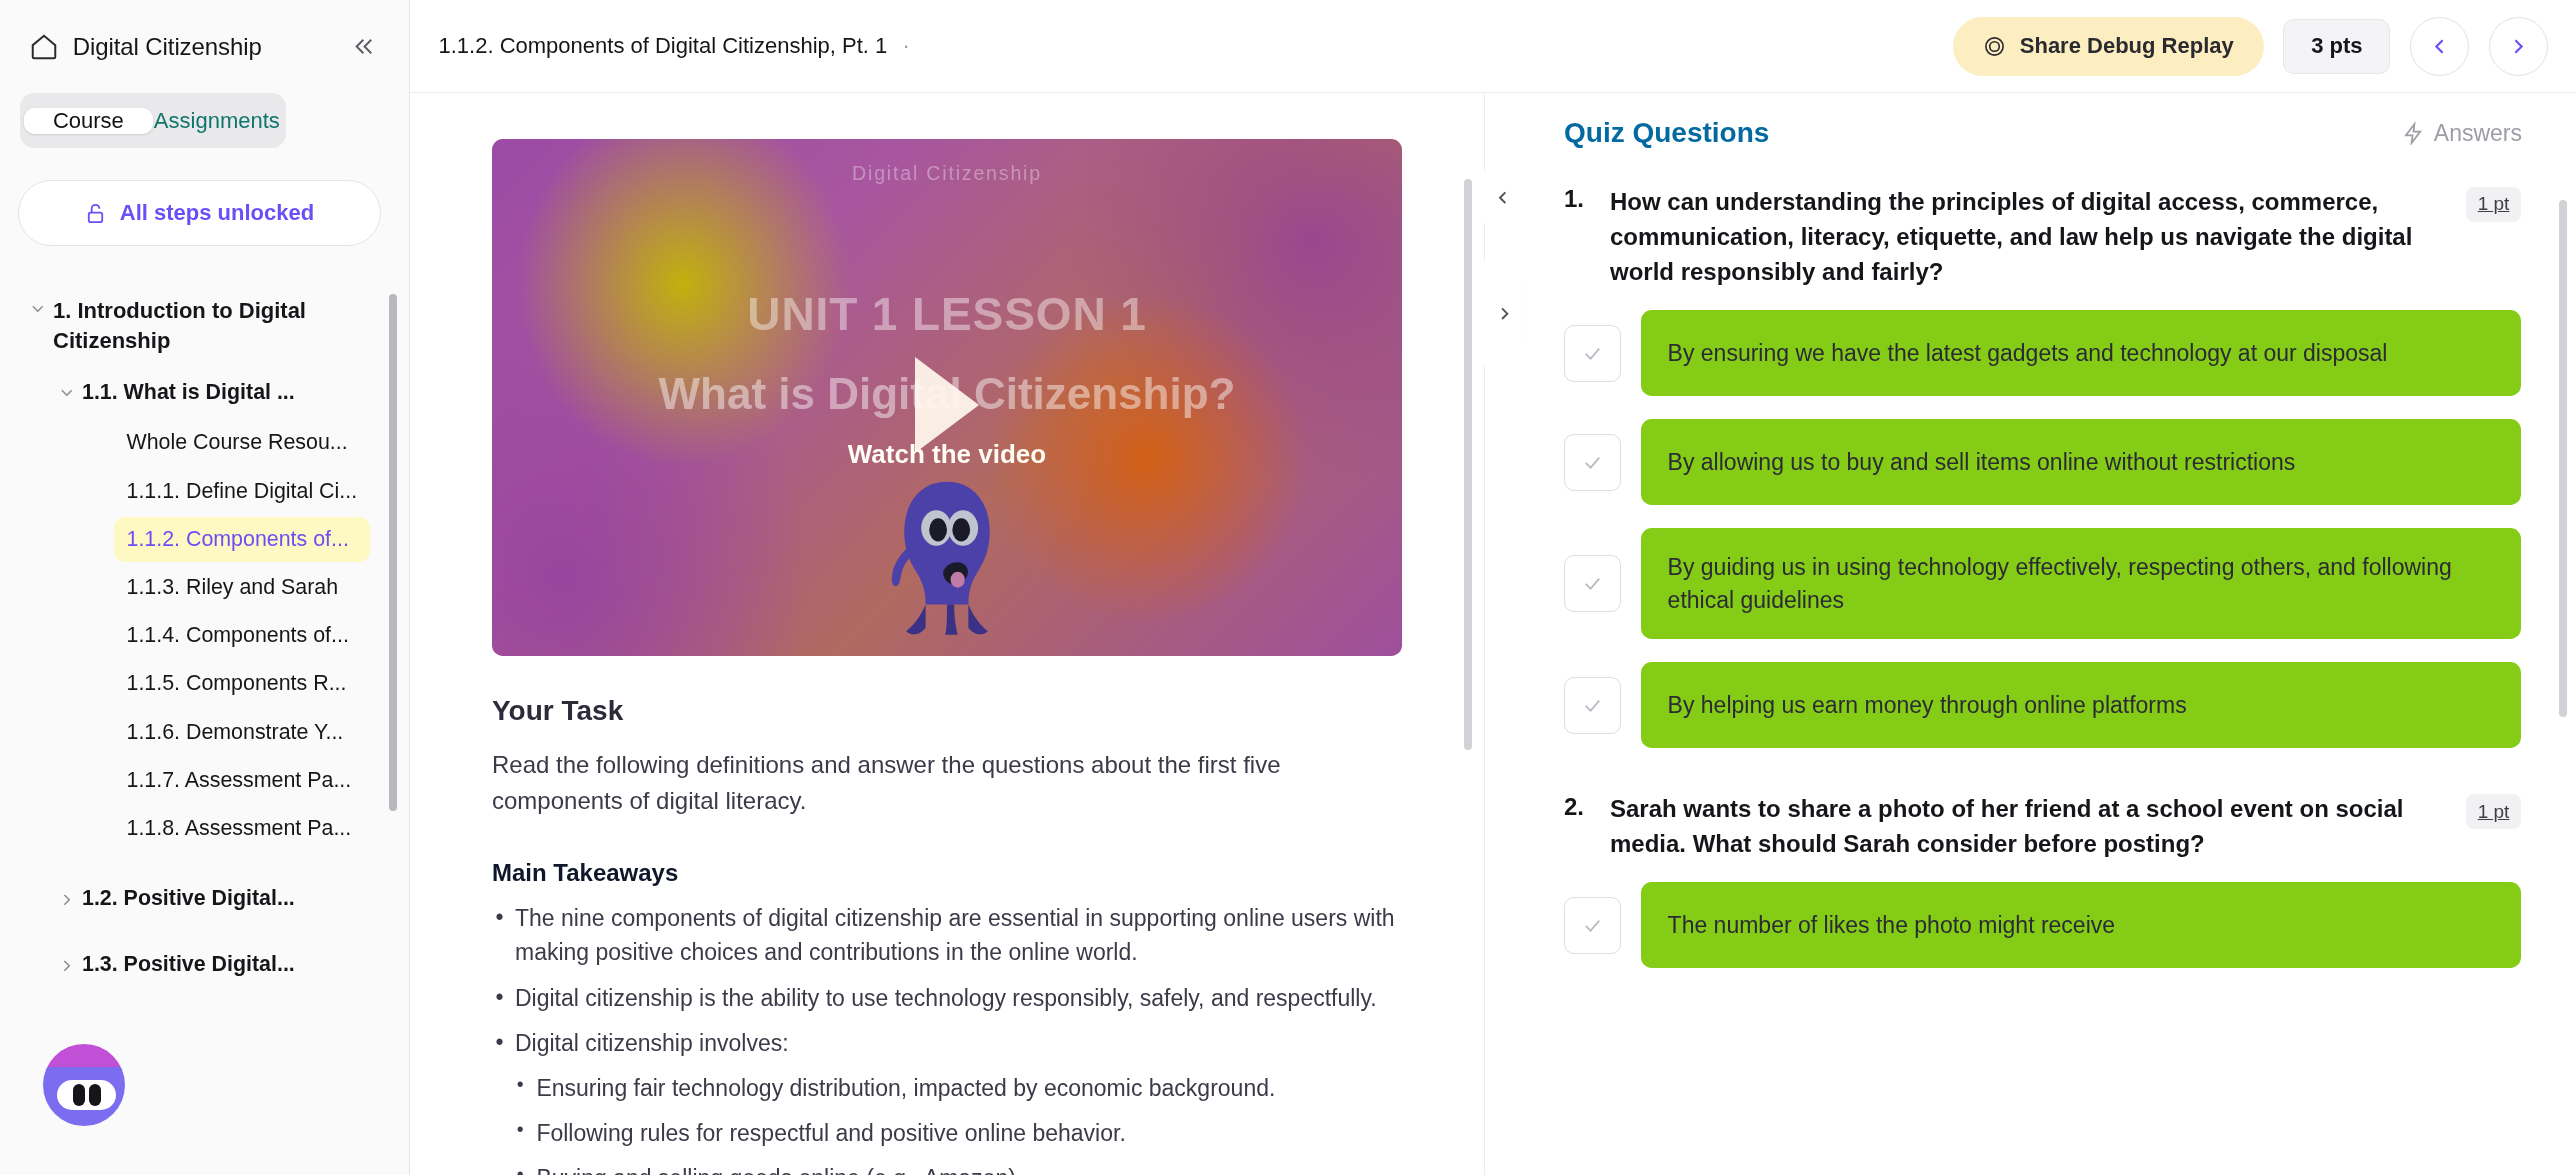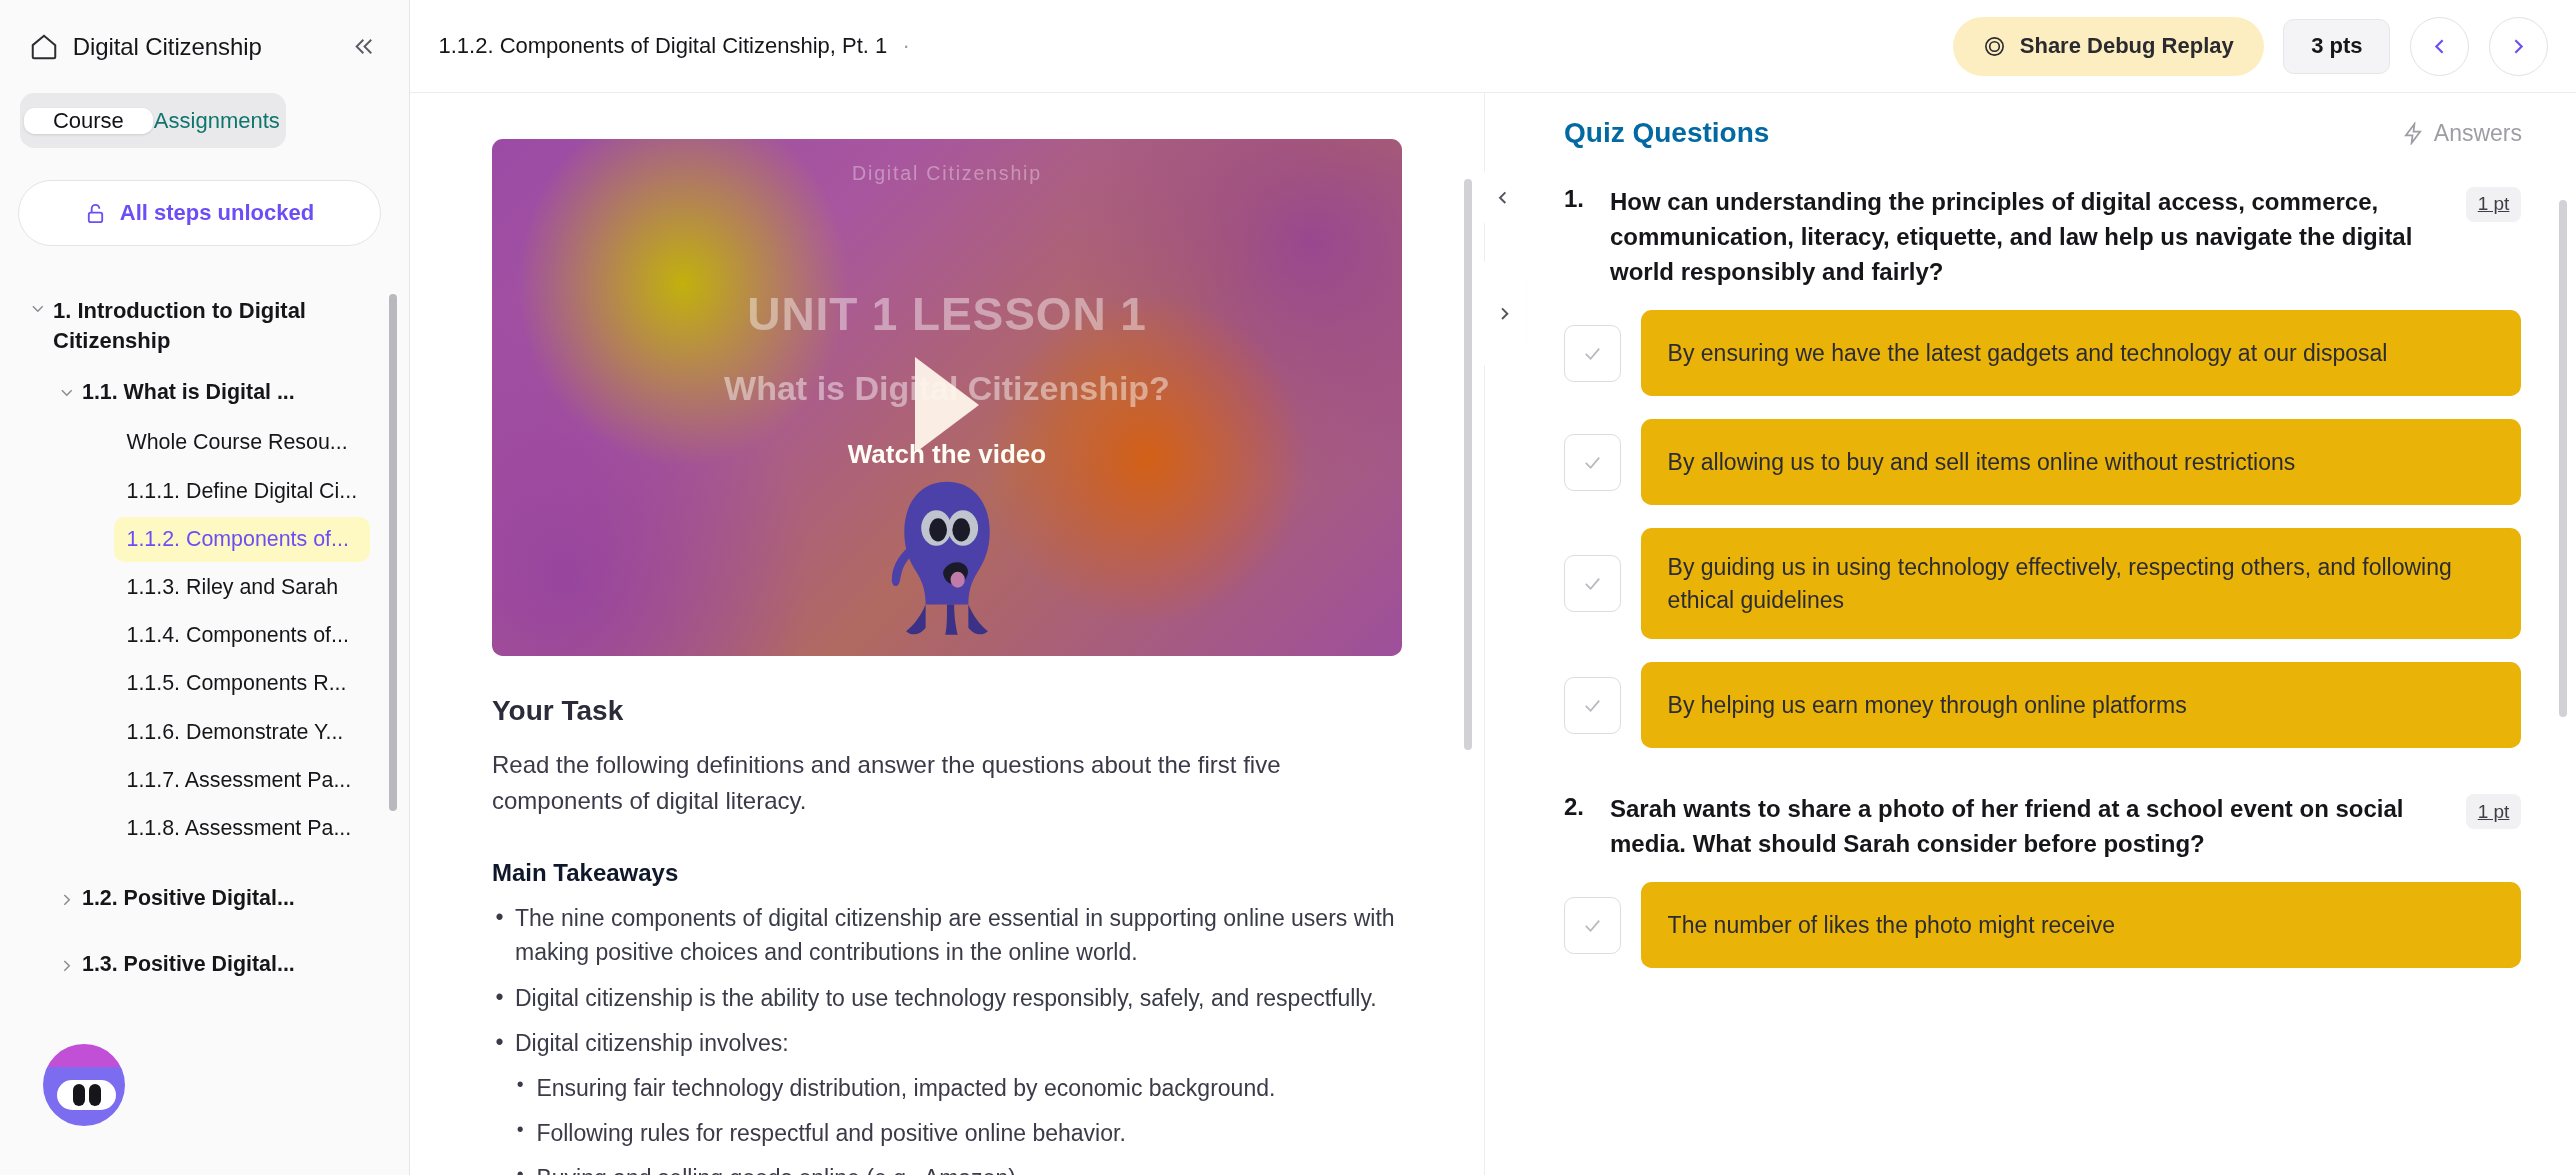--- a/index.html
+++ b/index.html
@@ -136,21 +136,21 @@
       radial-gradient(ellipse 259px 268px at 72% 62%, rgba(214,96,16,.92) 0%, rgba(214,96,16,0) 62%),
       radial-gradient(ellipse 375px 375px at 90% 20%, rgba(150,66,150,.85) 0%, rgba(150,66,150,0) 65%),
       radial-gradient(ellipse 375px 446px at 8% 85%, rgba(150,66,160,.9) 0%, rgba(150,66,160,0) 65%),
       linear-gradient(135deg,#9b4ba5 0%, #a8569e 30%, #b06a60 60%, #9e4f9c 100%);
   }
   .v-brand { position:absolute; top:23px; left:0; right:0; text-align:center;
     font-size:19.6px; letter-spacing:1.8px; color:rgba(255,255,255,.35); font-weight:500; }
   .v-unit { position:absolute; top:148px; left:0; right:0; text-align:center;
     font-size:46px; font-weight:700; color:rgba(255,255,255,.42); letter-spacing:0.9px; }
   .v-q { position:absolute; top:230px; left:0; right:0; text-align:center;
-    font-size:34px; font-weight:700; color:rgba(255,255,255,.45); }
+    font-size:44px; font-weight:700; color:rgba(255,255,255,.45); }
   .v-play { position:absolute; left:50%; top:218px; transform:translateX(-50%);
     width:0;height:0;border-left:64px solid rgba(255,248,238,.92);
     border-top:48px solid transparent;border-bottom:48px solid transparent; }
   .v-watch { position:absolute; top:300px; left:0; right:0; text-align:center;
     font-size:26px; font-weight:700; color:#fffdf4; }
   .v-char { position:absolute; left:50%; bottom:5.4px; transform:translateX(-50%); width:178px; height:205px; }
 
   .task-h { font-size: 28px; font-weight: 700; color:#2b2b3a; margin: 39px 0 19.6px 0; }
   .task-p { font-size: 24px; color:#3a3a48; line-height: 1.52; }
   .tk-h { font-size: 24px; font-weight: 700; color:#0f172a; margin: 39px 0 14.3px 0; }
@@ -191,21 +191,21 @@
   .qnum { font-size: 24px; font-weight:700; color:#16161a; width: 30px; flex:0 0 30px; padding-top:1.8px;}
   .qtext { flex:1; font-size: 24px; font-weight:700; color:#16161a; line-height:1.46; }
   .qpts { flex:0 0 auto; margin-left: 12.5px; background:#f1f1f3; border-radius:8px;
           padding: 6.2px 11.6px; font-size:19px; color:#3d3d46; margin-top:3.6px;text-decoration:underline; }
 
   .opts { margin-top: 21.4px; }
   .opt { display:flex; align-items:stretch; gap: 19.6px; margin-bottom: 23px; cursor:pointer; }
   .cbox { flex:0 0 57px; width:57px; height:57px; align-self:center;
           border:0.9px solid #dcdce2; border-radius:9.8px; background:#fff;
           display:flex; align-items:center; justify-content:center; color:#b8b8c0; }
-  .opt-body { flex:1; background:#eab308; border-radius:10.7px; min-height: 86px;
+  .opt-body { flex:1; background:#84cc16; border-radius:10.7px; min-height: 86px;
               display:flex; align-items:center; padding: 18px 27px;
               font-size:23px; color:#2b2b34; line-height:1.42; }
   .opt.tall .opt-body { min-height: 111px; }
 
   .quiz-scroll { position:absolute; right:9px; top:107px; width:8px; height:517px;
                  background:#d2d2d6; border-radius:5.4px; }
 </style>
 </head>
 <body>
 

